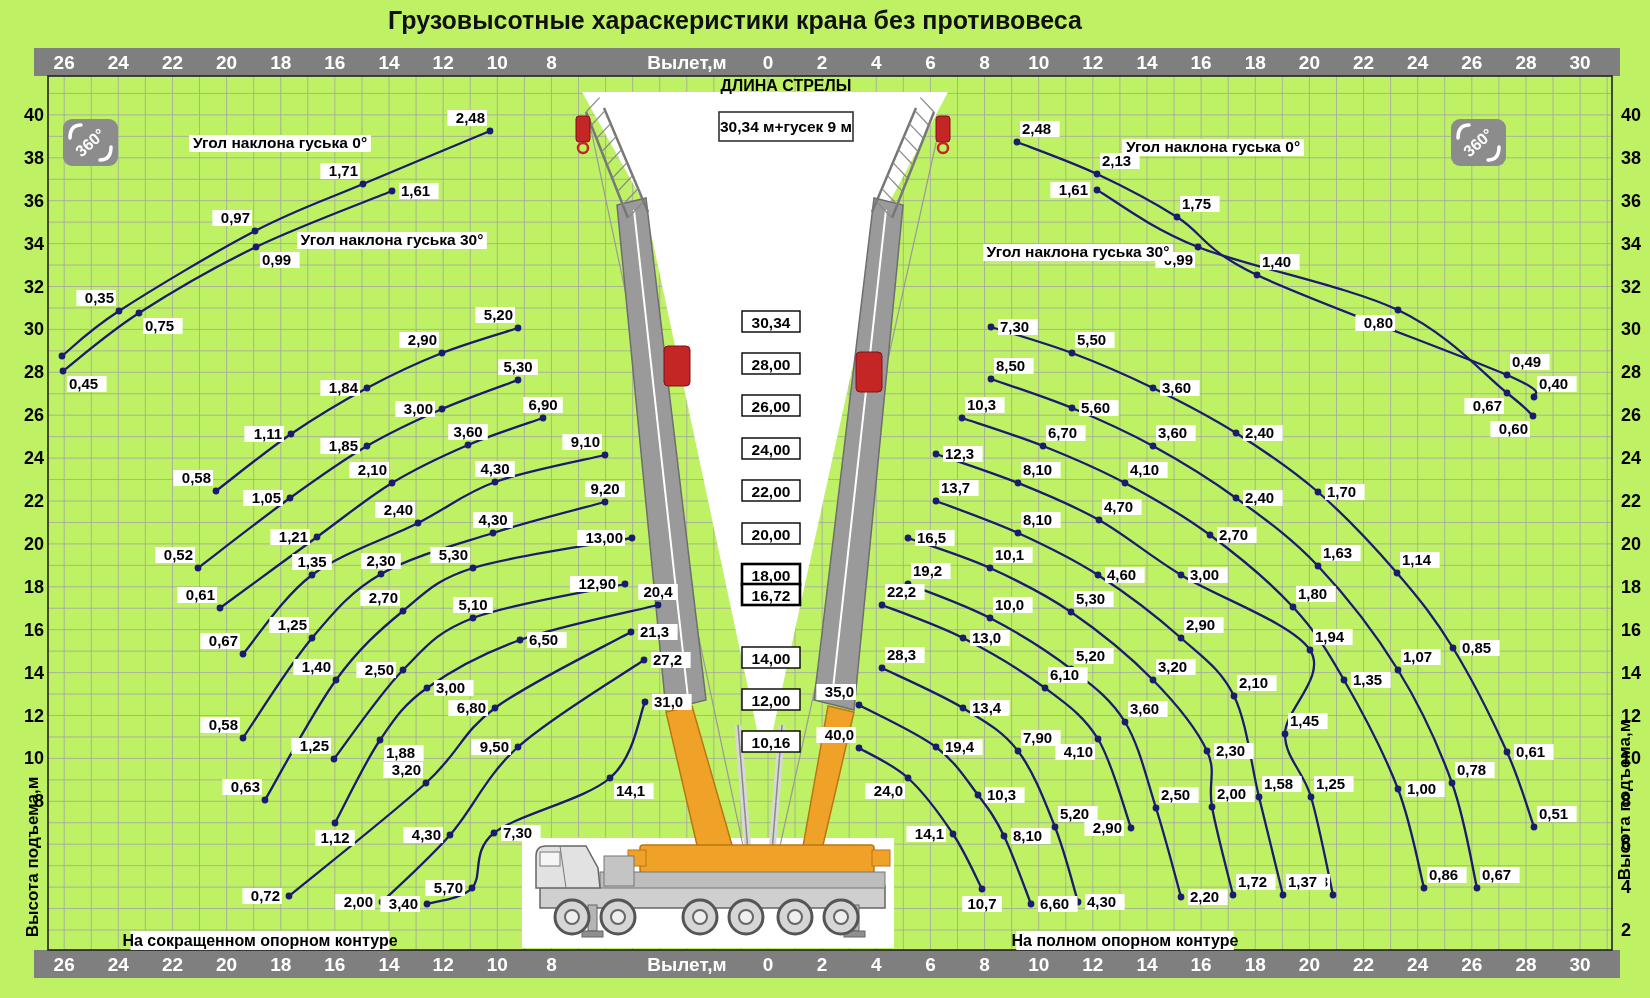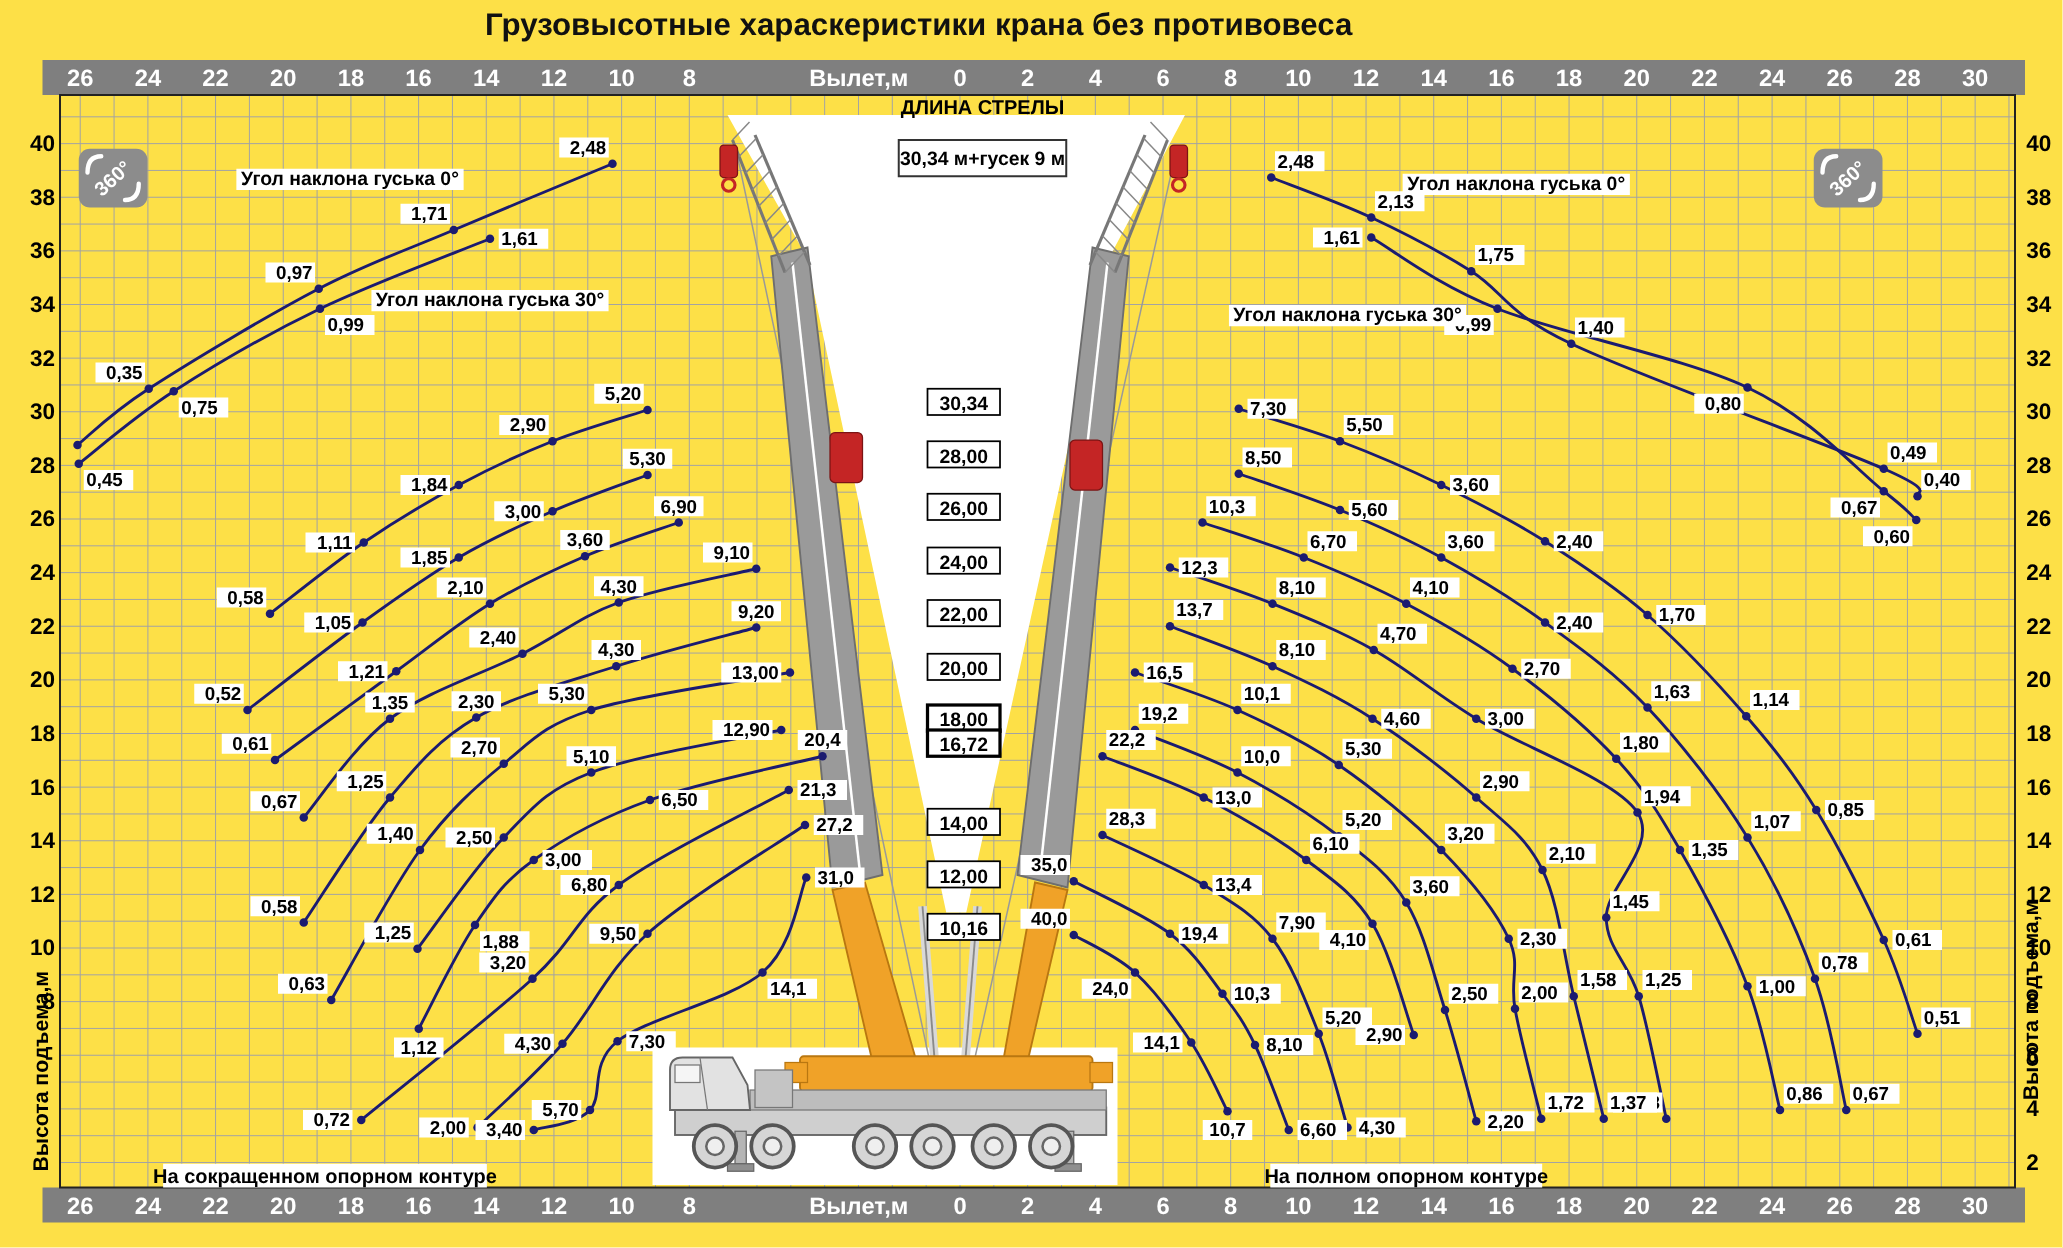--- a/index.html
+++ b/index.html
@@ -1,16 +1,16 @@
 <!DOCTYPE html>
 <html><head>
 <meta charset="utf-8">
 <style>
   html,body{margin:0;padding:0;background:#fff;}
-  .stage{position:relative;width:1650px;height:998px;background:#fde047;overflow:hidden;
+  .stage{position:relative;width:1650px;height:998px;background:#bef264;overflow:hidden;
          font-family:"Liberation Sans",sans-serif;}
   .title{position:absolute;top:6px;left:0;width:1470px;text-align:center;
          font-size:25px;font-weight:bold;color:#111;}
   svg text{font-family:"Liberation Sans",sans-serif;}
 </style>
 </head>
 <body>
 
 <div class="stage">
   <div class="title">Грузовысотные хараскеристики крана без противовеса</div>

